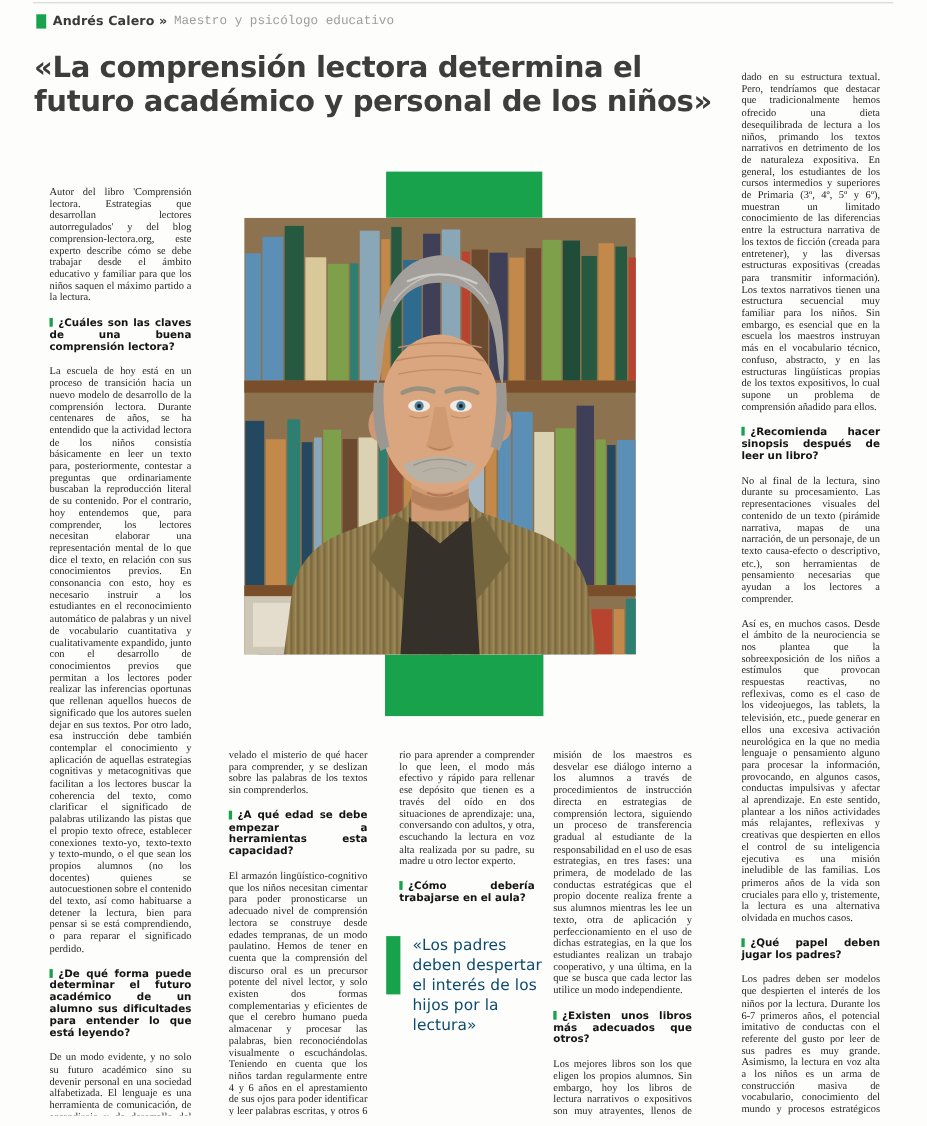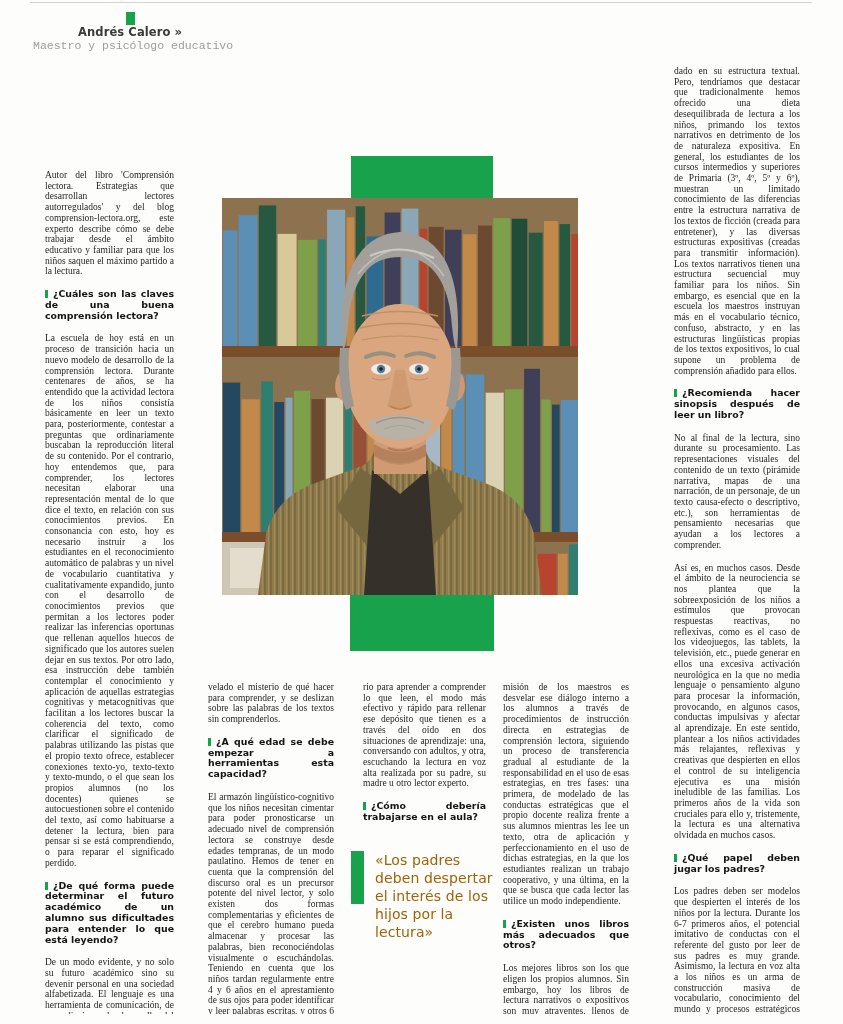--- a/index.html
+++ b/index.html
@@ -1,21 +1,21 @@
 <!DOCTYPE html>
 <html lang="es" style="--accent: #18a24c;"><head>
 <meta charset="utf-8">
 <style>
   html,body{margin:0;padding:0;background:#e9e9e9;}
   .page{position:relative;width:843px;height:1024px;background:#fdfdfb;overflow:hidden;
         font-family:"Liberation Serif",serif;color:#1e1e1e;margin:0 auto;}
   .toprule{position:absolute;left:30px;top:2px;width:782px;height:1px;background:#d4d4d2;}
   
   .kicker{position:absolute;left:33px;top:12px;display:flex;align-items:center;
-          font-family:"DejaVu Sans",sans-serif;font-size:11.5px;flex-direction:column;}
+          font-family:"DejaVu Sans",sans-serif;font-size:11.5px;}
   .kblock{width:9px;height:13px;background:var(--accent);margin-right:6px;flex:none;}
   .kname{color:#3a3a3a;font-weight:bold;margin-right:6px;letter-spacing:.1px;}
   .krole{color:#9d9d9b;font-family:Liberation Mono, monospace;}
   
   h1.headline{position:absolute;left:31px;top:46px;width:618px;margin:0;
       font-family:"DejaVu Sans",sans-serif;font-weight:bold;font-size:26.5px;
       line-height:31px;color:#3d3d3d;letter-spacing:-0.4px;}
   
   .col{position:absolute;overflow:hidden;text-align:justify;}
   .col p{margin:12px;}
@@ -27,40 +27,41 @@
          margin-right:5px;vertical-align:-1px;}
   .c1{left:33px;top:158px;width:153px;height:856px;}
   .c2{left:196px;top:670px;width:150px;height:344px;}
   .c3{left:351px;top:670px;width:147px;height:344px;}
   .c4{left:491px;top:670px;width:150px;height:344px;}
   .c5{left:662px;top:54px;width:150px;height:960px;}
   
   .pullquote{display:flex;margin-top:28px;}
   .pqbar{width:13px;height:53px;background:var(--accent);flex:none;margin-right:11px;}
   .pqtext{font-family:"DejaVu Sans",sans-serif;font-size:14px;line-height:18px;
-          color:#a16207;text-align:left;letter-spacing:.1px;}
+          color:#0c4a6e;text-align:left;letter-spacing:.1px;}
   
   .gblock{position:absolute;background:var(--accent);}
   .gtop{left:351px;top:156px;width:142px;height:42px;}
   .gbottom{left:350px;top:595px;width:144px;height:56px;}
   .photo{position:absolute;left:222px;top:198px;width:356px;height:397px;}
   .photo svg{display:block;width:356px;height:397px;}
 </style>
 </head>
 <body>
 
 <div class="page">
   <div class="toprule"></div>
 
   <div class="kicker">
     <span class="kblock"></span>
     <span class="kname">Andrés Calero »</span>
     <span class="krole">Maestro y psicólogo educativo</span>
   </div>
 
+  <h1 class="headline">«La comprensión lectora determina el futuro académico y personal de los niños»</h1>
 
   <div class="col c1">
       <p class="a intro">Autor del libro 'Comprensión lectora. Estrategias que desarrollan lectores autorregulados' y del blog comprension-lectora.org, este experto describe cómo se debe trabajar desde el ámbito educativo y familiar para que los niños saquen el máximo partido a la lectura.</p>
       <p class="q"><span class="qmark"></span><span>¿Cuáles son las claves de una buena comprensión lectora?</span></p>
       <p class="a">La escuela de hoy está en un proceso de transición hacia un nuevo modelo de desarrollo de la comprensión lectora. Durante centenares de años, se ha entendido que la actividad lectora de los niños consistía básicamente en leer un texto para, posteriormente, contestar a preguntas que ordinariamente buscaban la reproducción literal de su contenido. Por el contrario, hoy entendemos que, para comprender, los lectores necesitan elaborar una representación mental de lo que dice el texto, en relación con sus conocimientos previos. En consonancia con esto, hoy es necesario instruir a los estudiantes en el reconocimiento automático de palabras y un nivel de vocabulario cuantitativa y cualitativamente expandido, junto con el desarrollo de conocimientos previos que permitan a los lectores poder realizar las inferencias oportunas que rellenan aquellos huecos de significado que los autores suelen dejar en sus textos. Por otro lado, esa instrucción debe también contemplar el conocimiento y aplicación de aquellas estrategias cognitivas y metacognitivas que facilitan a los lectores buscar la coherencia del texto, como clarificar el significado de palabras utilizando las pistas que el propio texto ofrece, establecer conexiones texto-yo, texto-texto y texto-mundo, o el que sean los propios alumnos (no los docentes) quienes se autocuestionen sobre el contenido del texto, así como habituarse a detener la lectura, bien para pensar si se está comprendiendo, o para reparar el significado perdido.</p>
       <p class="q"><span class="qmark"></span><span>¿De qué forma puede determinar el futuro académico de un alumno sus dificultades para entender lo que está leyendo?</span></p>
       <p class="a">De un modo evidente, y no solo su futuro académico sino su devenir personal en una sociedad alfabetizada. El lenguaje es una herramienta de comunicación, de aprendizaje y de desarrollo del pensamiento. Y el mayor o menor nivel de procesamiento del lenguaje escrito, en particular, tiene una relación causal con el futuro académico del alumnado. Tristemente, son bastantes los estudiantes a los que no se les ha des-</p>
     </div>
   <div class="col c2">
       <p class="a">velado el misterio de qué hacer para comprender, y se deslizan sobre las palabras de los textos sin comprenderlos.</p>

